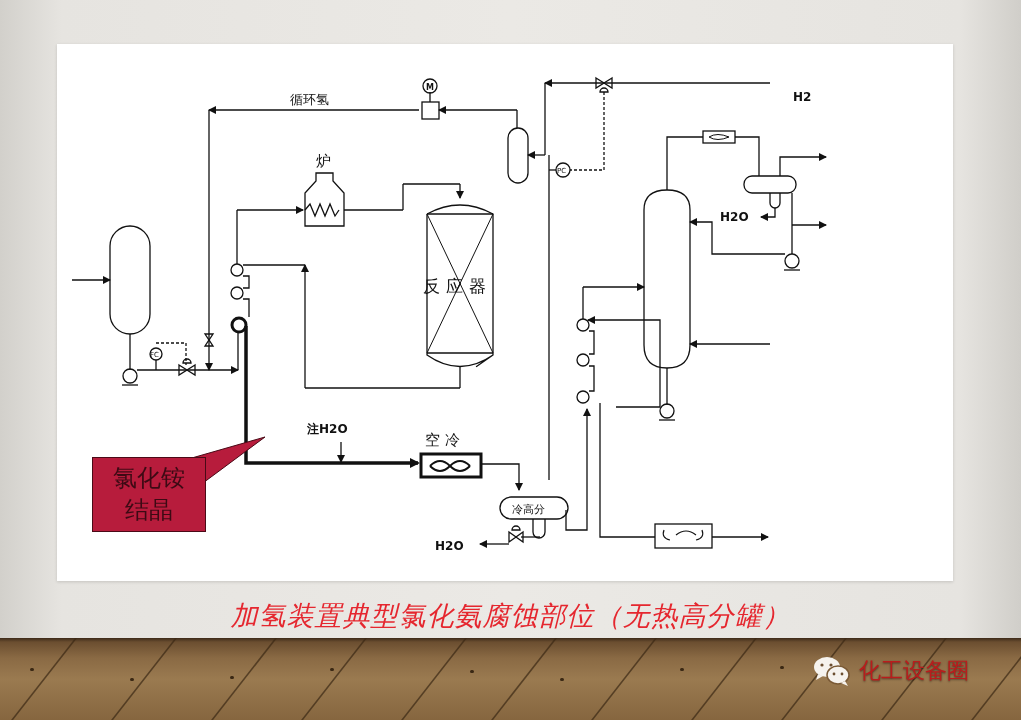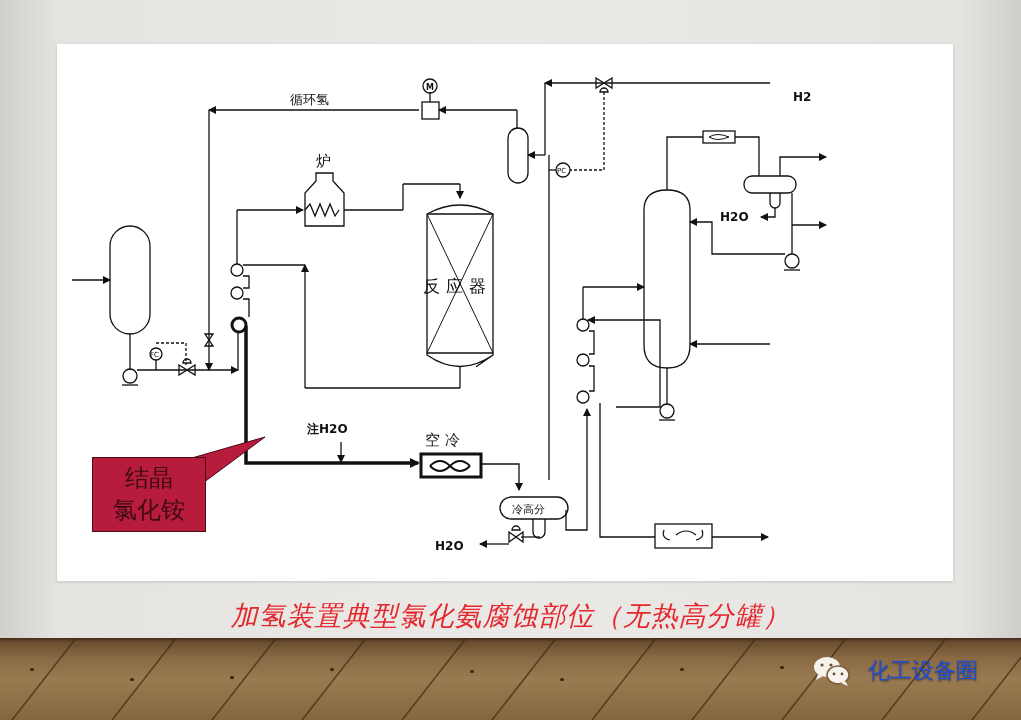--- a/index.html
+++ b/index.html
@@ -8,21 +8,21 @@
     background:linear-gradient(90deg,#d2d0cb 0%,#e6e4e0 6%,#ebe9e5 50%,#e6e4e0 94%,#d0cec9 100%);}
   .floor{position:absolute;left:0;top:638px;width:1021px;height:82px;overflow:hidden;
     background:linear-gradient(180deg,#3d2a19 0px,#6b4e30 4px,#8a6a44 20px,#9a7a50 50%,#86663f 100%);}
   .plank{position:absolute;top:-10px;width:2px;height:110px;background:#3a2814;opacity:.7;transform:skewX(-38deg);}
   .nail{position:absolute;width:4px;height:3px;border-radius:2px;background:#3a2814;}
   .card{position:absolute;left:57px;top:44px;width:896px;height:537px;background:#ffffff;box-shadow:0 1px 3px rgba(0,0,0,.15);}
   svg text{font-family:"DejaVu Sans",sans-serif;}
   .callout{position:absolute;left:92px;top:457px;width:114px;height:75px;background:#b71c3c;border:1px solid #4a0a17;
     color:#3c0a14;font-size:24px;line-height:32px;text-align:center;padding-top:4px;box-sizing:border-box;}
   .caption{position:absolute;left:0;width:1021px;top:598px;text-align:center;color:#e5272f;font-size:27px;letter-spacing:1px;font-style:italic;}
-  .brand{position:absolute;left:812px;top:655px;display:flex;align-items:center;gap:16px;color:#1d4ed8;font-size:22px;text-shadow:0 1px 2px rgba(0,0,0,.5);}
+  .brand{position:absolute;left:812px;top:655px;display:flex;align-items:center;gap:7px;color:#b91c1c;font-size:22px;text-shadow:0 1px 2px rgba(0,0,0,.5);}
 </style>
 </head>
 <body>
 
 <div class="wall"></div>
 <div class="floor">
   <div class="plank" style="left:40px"></div>
     <div class="plank" style="left:140px"></div>
   <div class="plank" style="left:240px"></div>
     <div class="plank" style="left:330px"></div>
@@ -188,22 +188,22 @@
     <text x="426" y="90" font-size="8" font-weight="bold">M</text>
     <text x="150" y="357" font-size="7">FC</text>
     <text x="557" y="173" font-size="7">PC</text>
   </g>
 
   <path d="M150,470 L265,437 L180,500 Z" fill="#b71c3c" stroke="#4a0a17" stroke-width="1"></path>
 </svg>
 </div>
 
 <div class="callout">
+  <div>氯化铵</div>
   <div>结晶</div>
-  <div>氯化铵</div>
 </div>
 
 <div class="caption">加氢装置典型氯化氨腐蚀部位（无热高分罐）</div>
 
 <div class="brand">
   <svg width="40" height="32" viewBox="0 0 40 32">
     <ellipse cx="15" cy="12" rx="13" ry="10" fill="#f6f3ee"></ellipse>
     <path d="M6,19 l-2,6 l7,-4 z" fill="#f6f3ee"></path>
     <ellipse cx="26" cy="20" rx="11" ry="9" fill="#f6f3ee" stroke="#7a5a36" stroke-width="1.5"></ellipse>
     <path d="M33,26 l3,5 l-7,-3 z" fill="#f6f3ee"></path>

